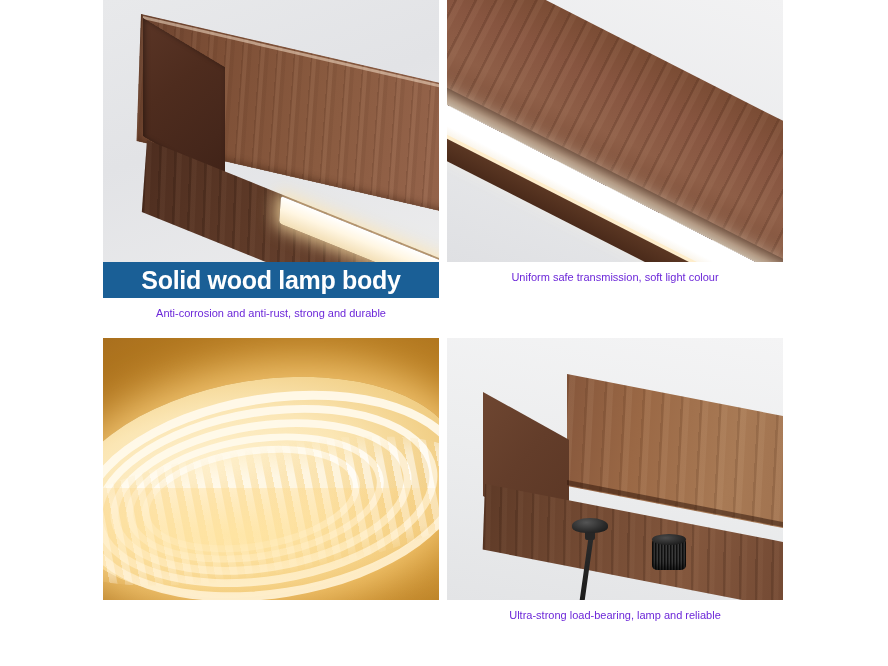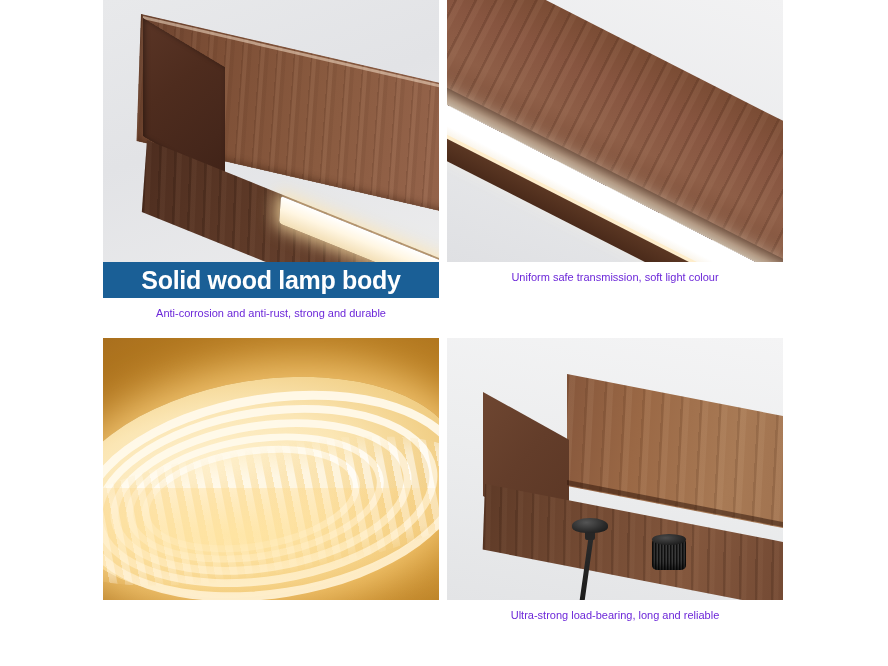--- a/index.html
+++ b/index.html
@@ -403,17 +403,17 @@
         <div class="tray-cap"></div>
         <div class="tray-bottom"></div>
         <div class="tray-bottom-grain"></div>
         <div class="tray-edge"></div>
         <div class="cable"></div>
         <div class="gland-neck"></div>
         <div class="gland"></div>
         <div class="knob"></div>
         <div class="knob-top"></div>
       </div>
-      <div class="subtitle">Ultra-strong load-bearing, long and reliable</div>
+      <div class="subtitle">Ultra-strong load-bearing, lamp and reliable</div>
     </div>
 
   </div>
 </div>
 
 </body></html>

